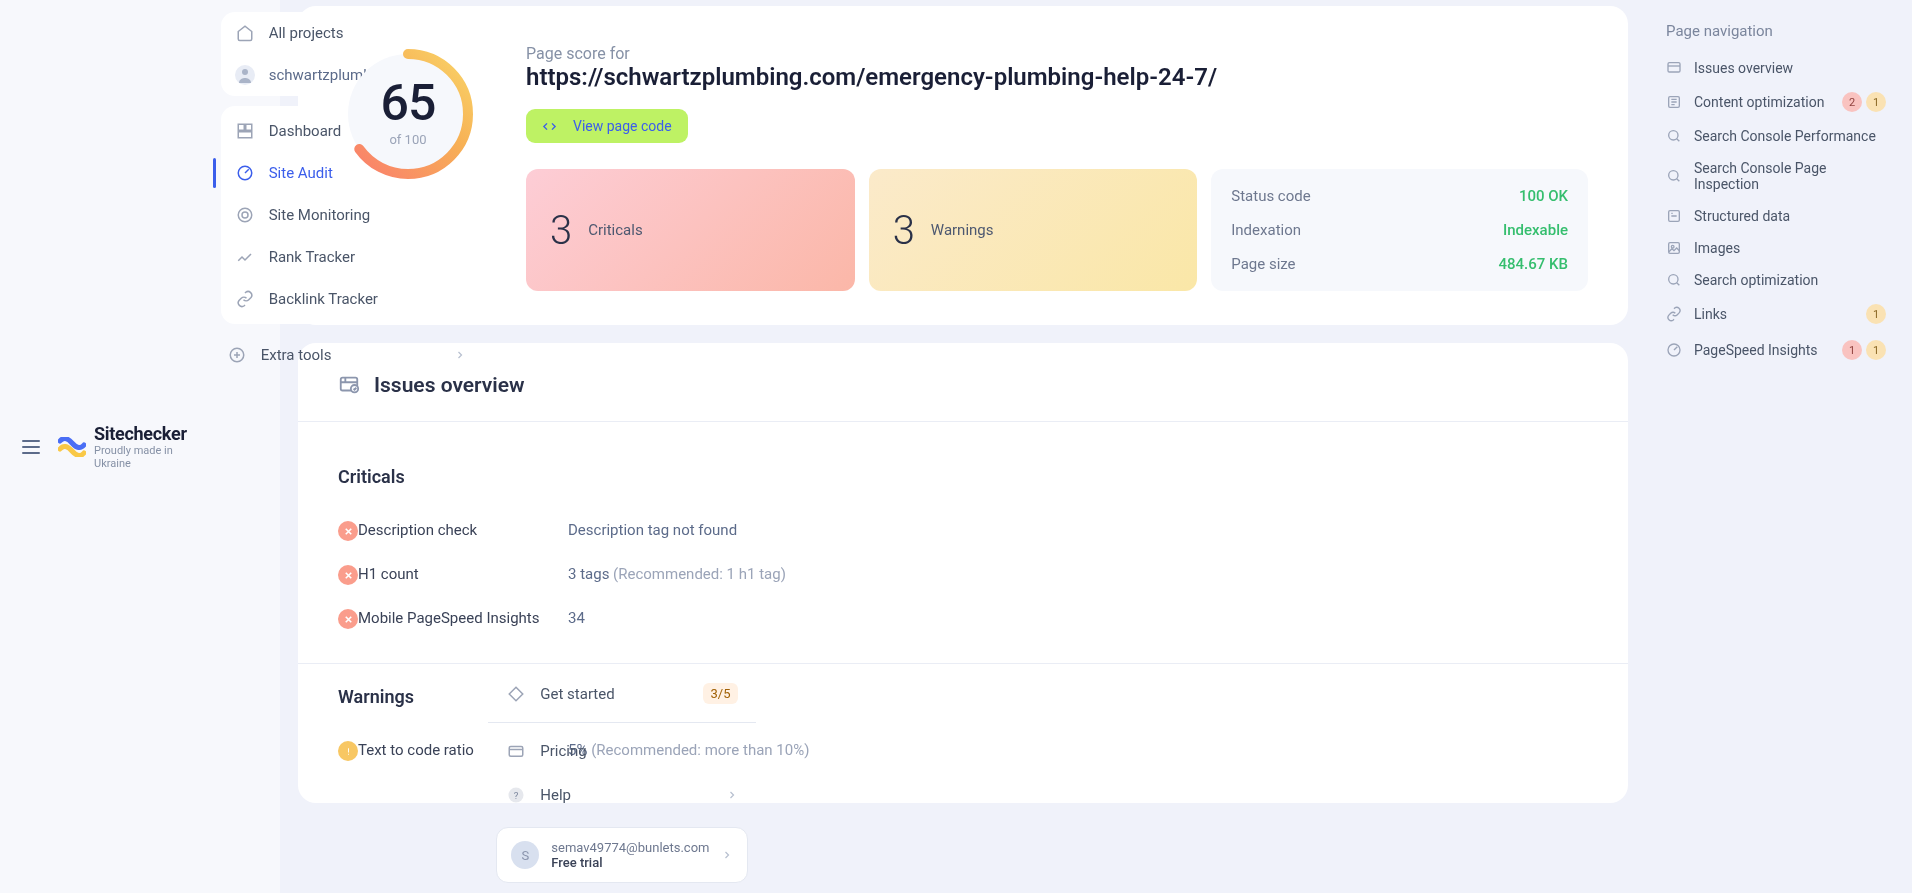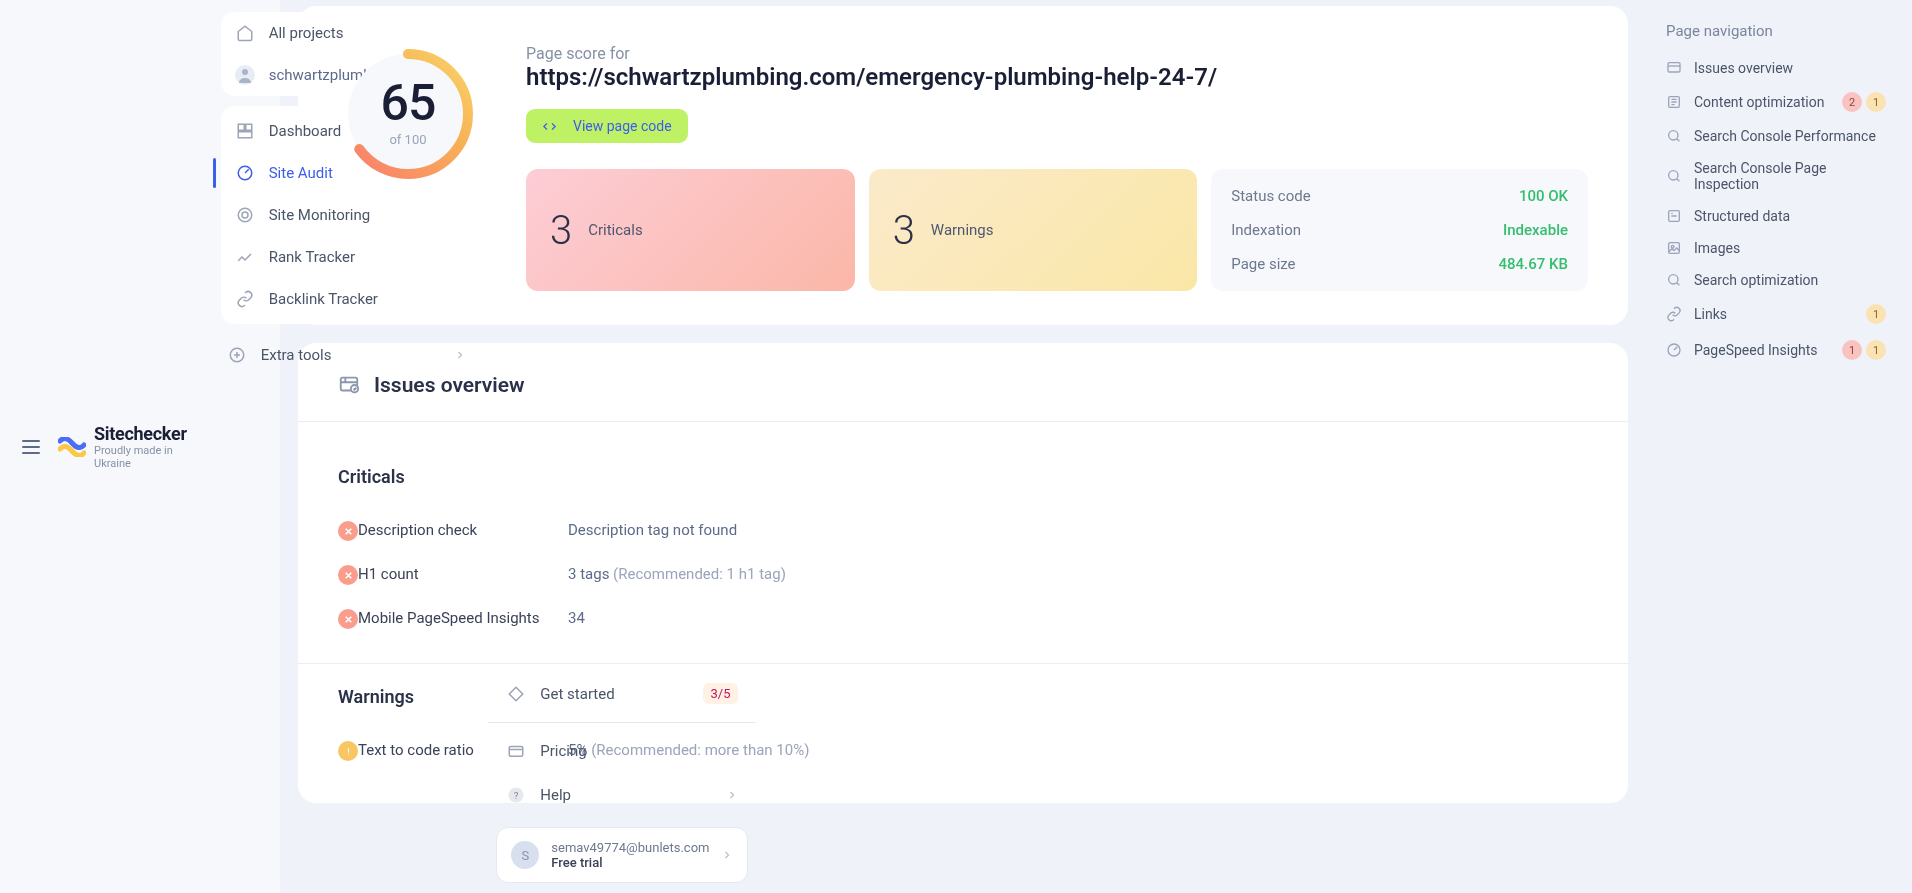--- a/index.html
+++ b/index.html
@@ -19,21 +19,21 @@
     .project-section { padding: 8px 8px; text-align: center; }
     .project-item, .sidebar-item { display: flex; align-items: center; padding: 11px 14px; gap: 14px; color: #4a5568; font-size: 15px; cursor: pointer; border-radius: 10px; position: relative; }
     .project-item.muted { color: #5c6b8a; }
     .project-item .icon, .sidebar-item .icon { width: 20px; height: 20px; display: flex; align-items: center; justify-content: center; color: #9ca4b6; }
     .project-item .chevron-r { margin-left: auto; color: #b8c0d0; }
     .project-code { color: #c8cedc; font-size: 15px; margin-left: 4px; }
     .sidebar-item.active { color: #3b5eeb; background: #ffffff; }
     .sidebar-item.active::before { content: ''; position: absolute; left: -8px; top: 6px; bottom: 6px; width: 3px; background: #3b5eeb; border-radius: 2px; }
     .sidebar-item.active .icon { color: #3b5eeb; }
     .sidebar-group { background: #ffffff; border-radius: 14px; margin: 4px 8px 10px; padding: 4px 0; }
-    .badge-ratio { background: #fff1e4; color: #be185d; padding: 3px 8px; border-radius: 6px; font-size: 13px; margin-left: auto; }
+    .badge-ratio { background: #fff1e4; color: #a16207; padding: 3px 8px; border-radius: 6px; font-size: 13px; margin-left: auto; }
     .sidebar-footer { margin-top: auto; }
     .sidebar-footer .sidebar-item { padding: 12px 18px; }
     .user-card { margin: 10px 8px; padding: 12px 14px; background: #fff; border: 1px solid #e4e8f1; border-radius: 12px; display: flex; align-items: center; gap: 12px; cursor: pointer; }
     .avatar { width: 28px; height: 28px; border-radius: 50%; background: #d8e0ef; color: #8a94ad; display: flex; align-items: center; justify-content: center; font-size: 13px; }
     .user-info { display: flex; flex-direction: column; }
     .user-email { font-size: 13px; color: #6e788f; }
     .user-plan { font-size: 13px; color: #3a4257; font-weight: 500; }
     
     
     .main { flex: 1; display: flex; gap: 18px; padding: 6px 6px 0 18px; min-width: 0; }

